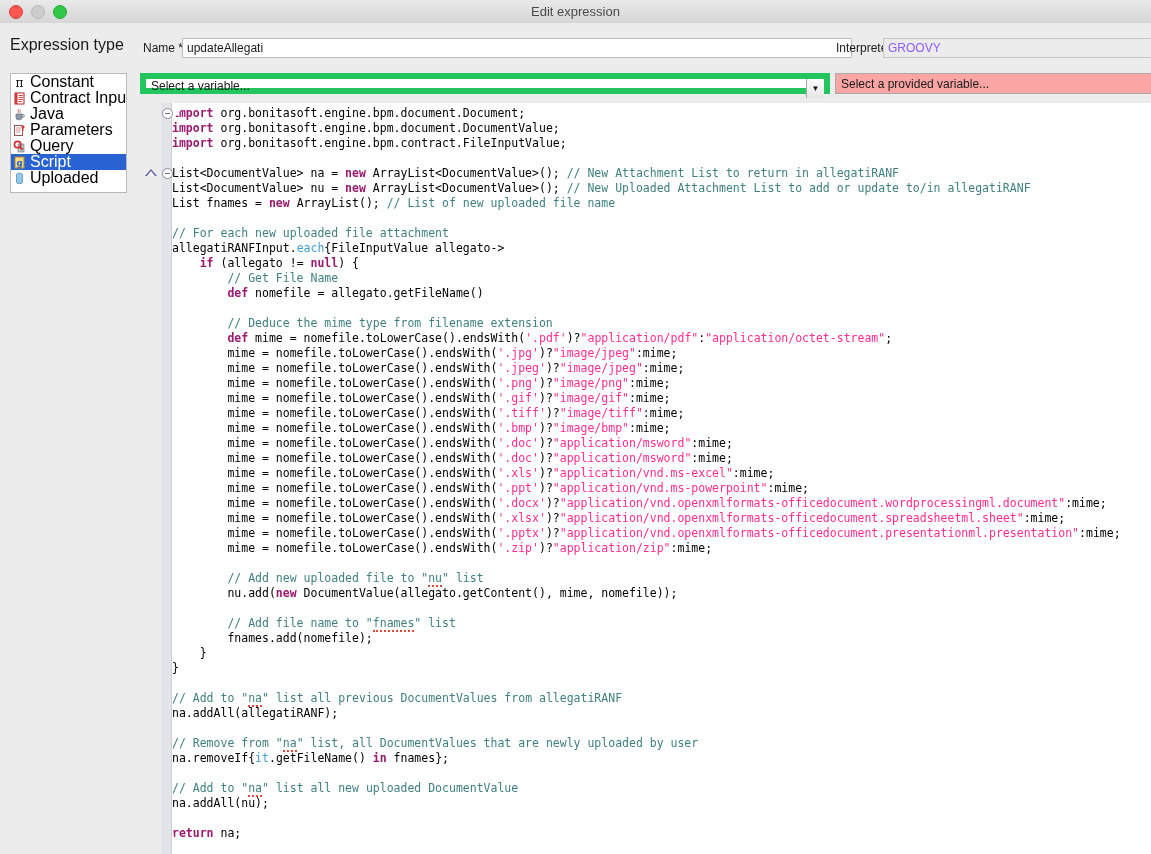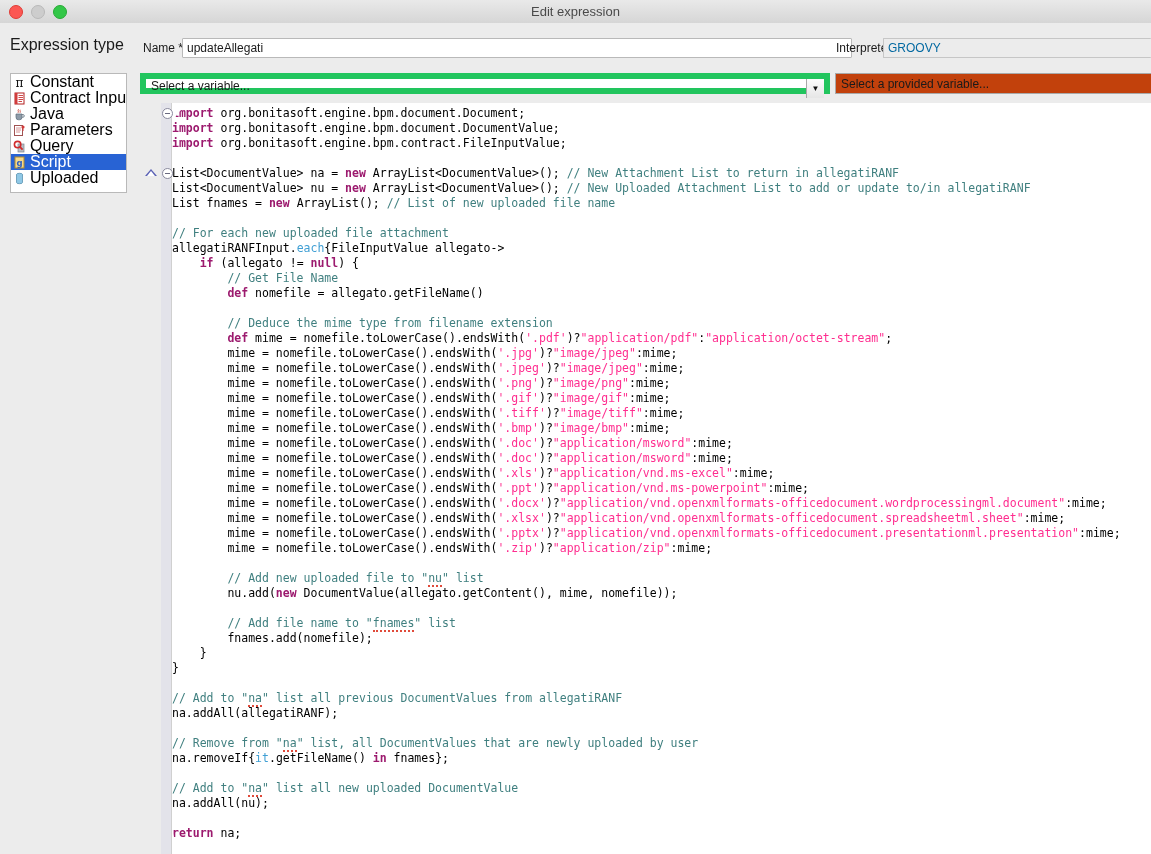--- a/index.html
+++ b/index.html
@@ -55,41 +55,41 @@
   .inp-name{
     position:absolute;left:47px;top:0px;width:670px;height:20px;
     background:#ffffff;border:1px solid #b9b9b9;border-radius:1px;
     font-family:"Liberation Sans",sans-serif;font-size:12px;color:#1a1a1a;
     padding:0 4px;box-sizing:border-box;outline:none;
   }
   .lbl-interp{position:absolute;left:677px;top:3px;font-size:12px;margin-left:24px;}
   .inp-interp{
     position:absolute;left:748px;top:0px;width:268px;height:20px;
     background:#ececec;border:1px solid #c6c6c6;border-right:none;border-radius:1px;
-    font-family:"Liberation Sans",sans-serif;font-size:12px;color:#0369a1;
+    font-family:"Liberation Sans",sans-serif;font-size:12px;color:#8b5cf6;
     padding:0 4px;box-sizing:border-box;outline:none;
   }
 
   .row-selects{position:absolute;left:0;top:50px;height:22px;width:1016px;}
   .sel-var{
     position:absolute;left:5px;top:0;width:690px;height:21px;
     background:#ffffff;border:6px solid #22c55e;box-sizing:border-box;
     display:flex;align-items:flex-start;
   }
   .sel-var-text{padding-left:5px;font-size:12px;color:#1a1a1a;}
   .sel-var-btn{
     position:absolute;right:0;top:0;width:17px;height:19px;
     background:linear-gradient(#fcfcfc,#e6e6e6);
     border-left:1px solid #a9a9a9;
     display:flex;align-items:center;justify-content:center;
     font-size:8px;color:#111;
   }
   .sel-prov{
     position:absolute;left:700px;top:0;width:316px;height:21px;
-    background:#c2410c;border:1px solid #a9a9a9;border-right:none;box-sizing:border-box;
+    background:#fca5a5;border:1px solid #a9a9a9;border-right:none;box-sizing:border-box;
     display:flex;align-items:center;
   }
   .sel-prov-text{padding-left:5px;font-size:12px;color:#1a1a1a;}
 
   
   .editor{
     position:absolute;left:0px;top:80px;width:1016px;height:751px;
     background:#ffffff;overflow:hidden;
   }
   .gutter-a{position:absolute;left:0;top:0;width:26px;height:751px;background:#ececec;}

